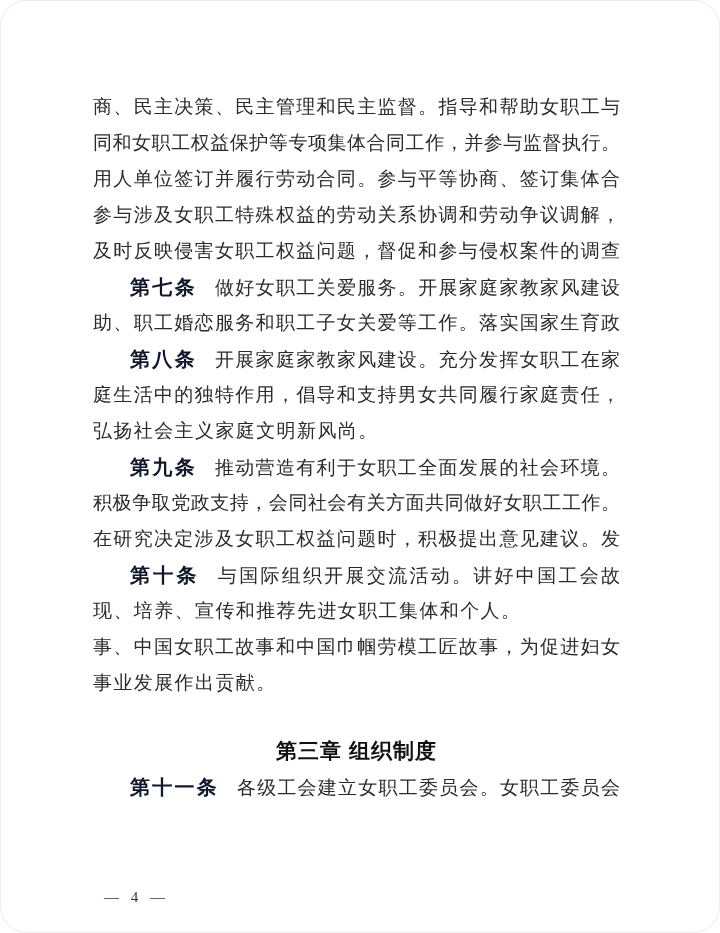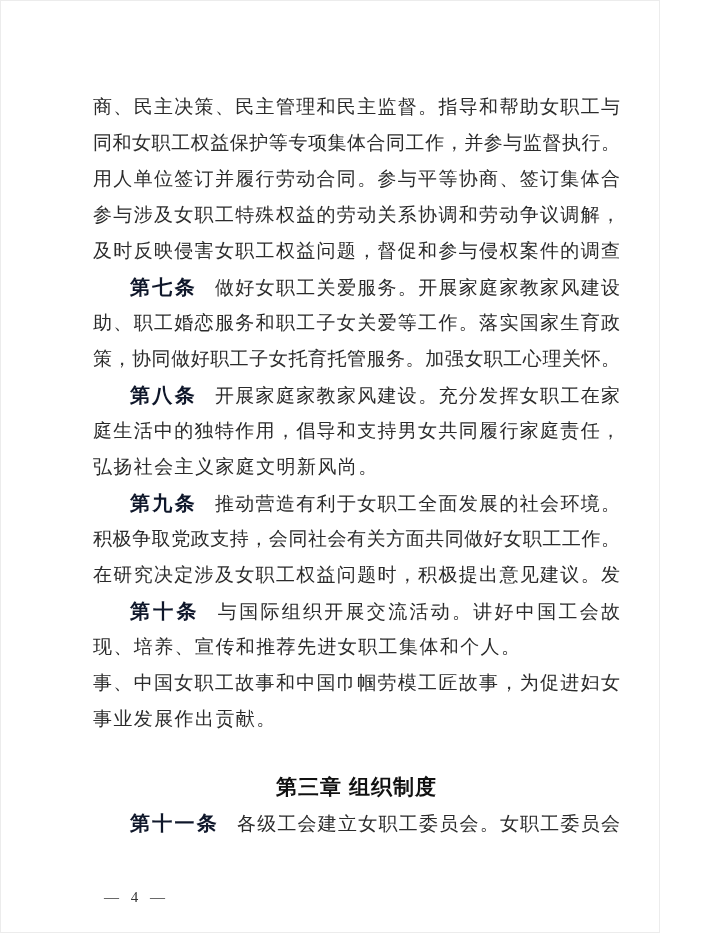--- a/index.html
+++ b/index.html
@@ -1,19 +1,20 @@
 <!DOCTYPE html>
 <html><head>
 <meta charset="utf-8">
 <style>
   html,body{margin:0;padding:0;background:#ffffff;}
   .page{
-    position:relative;width:660px;height:933px;background:#fff;overflow:hidden;
+    position:relative;width:720px;height:933px;background:#fff;overflow:hidden;
     font-family:"Liberation Serif","DejaVu Serif",serif;color:#2b2b2b;
     box-shadow:inset 0 0 0 1px #ececec;
+    border-radius:27px;
   }
   .doc{position:absolute;left:93px;top:89px;width:527px;}
   .line{
     height:36px;line-height:36px;font-size:19px;letter-spacing:0;
     text-rendering:optimizeLegibility;
   }
   .fill{
     text-align:justify;text-align-last:justify;
     -moz-text-align-last:justify;text-justify:inter-character;
   }
@@ -45,21 +46,20 @@
     <div class="line fill">商、民主决策、民主管理和民主监督。指导和帮助女职工与</div>
     <div class="line fill">同和女职工权益保护等专项集体合同工作，并参与监督执行。</div>
     <div class="line fill">用人单位签订并履行劳动合同。参与平等协商、签订集体合</div>
     <div class="line fill">参与涉及女职工特殊权益的劳动关系协调和劳动争议调解，</div>
     <div class="line fill">及时反映侵害女职工权益问题，督促和参与侵权案件的调查</div>
 
     <div class="line fill ind">
       <span class="term">第七条</span><span>做好女职工关爱服务。开展家庭家教家风建设</span>
     </div>
     <div class="line fill">助、职工婚恋服务和职工子女关爱等工作。落实国家生育政</div>
-    <div class="line fill">策，协同做好职工子女托育托管服务。加强女职工心理关怀。</div>
 
     <div class="line fill ind">
       <span class="term">第八条</span><span>开展家庭家教家风建设。充分发挥女职工在家</span>
     </div>
     <div class="line fill">庭生活中的独特作用，倡导和支持男女共同履行家庭责任，</div>
     <div class="line end">弘扬社会主义家庭文明新风尚。</div>
 
     <div class="line fill ind">
       <span class="term">第九条</span><span>推动营造有利于女职工全面发展的社会环境。</span>
     </div>

